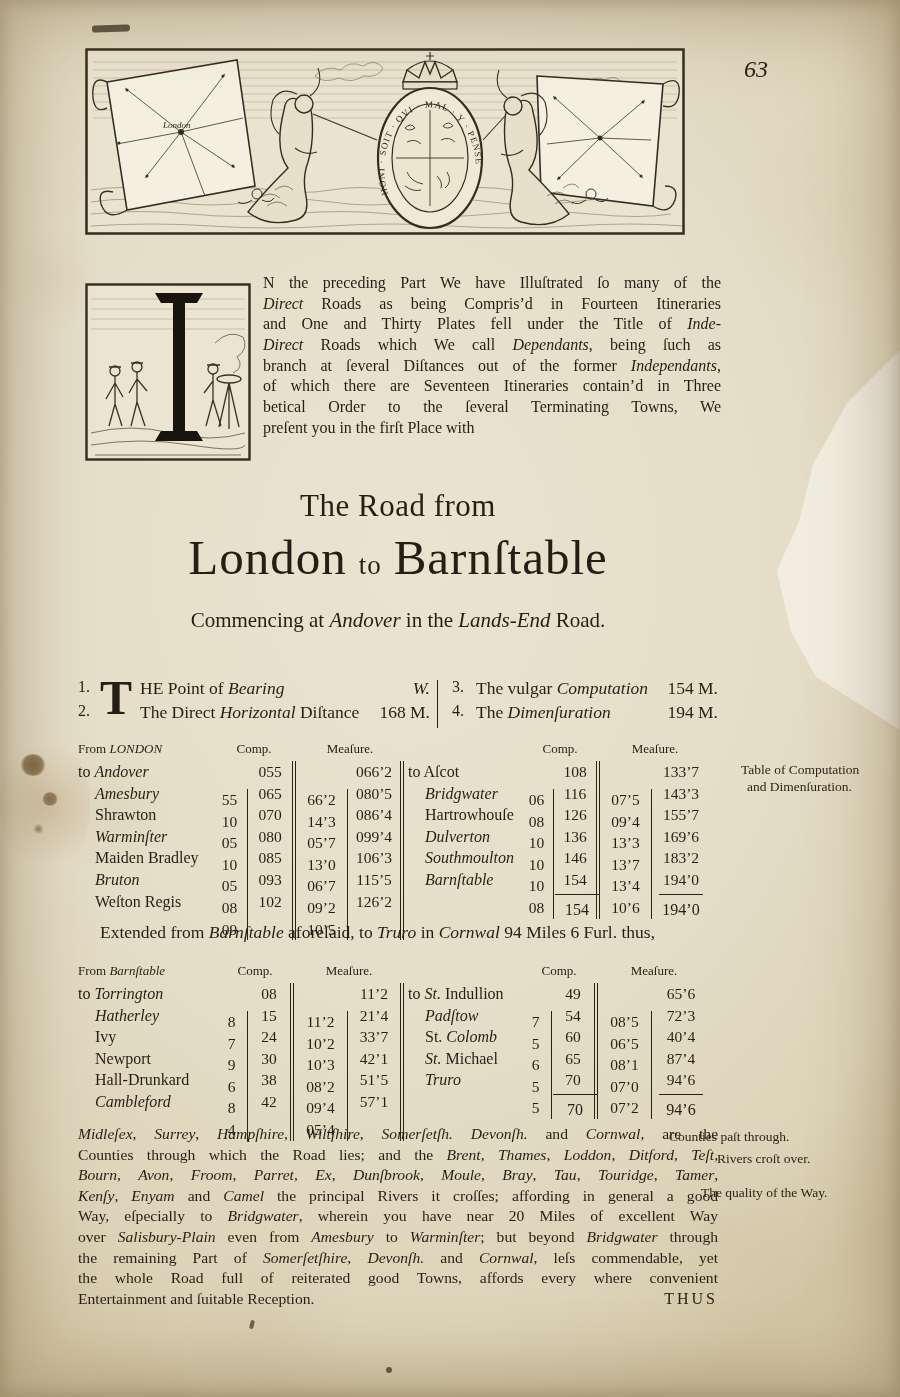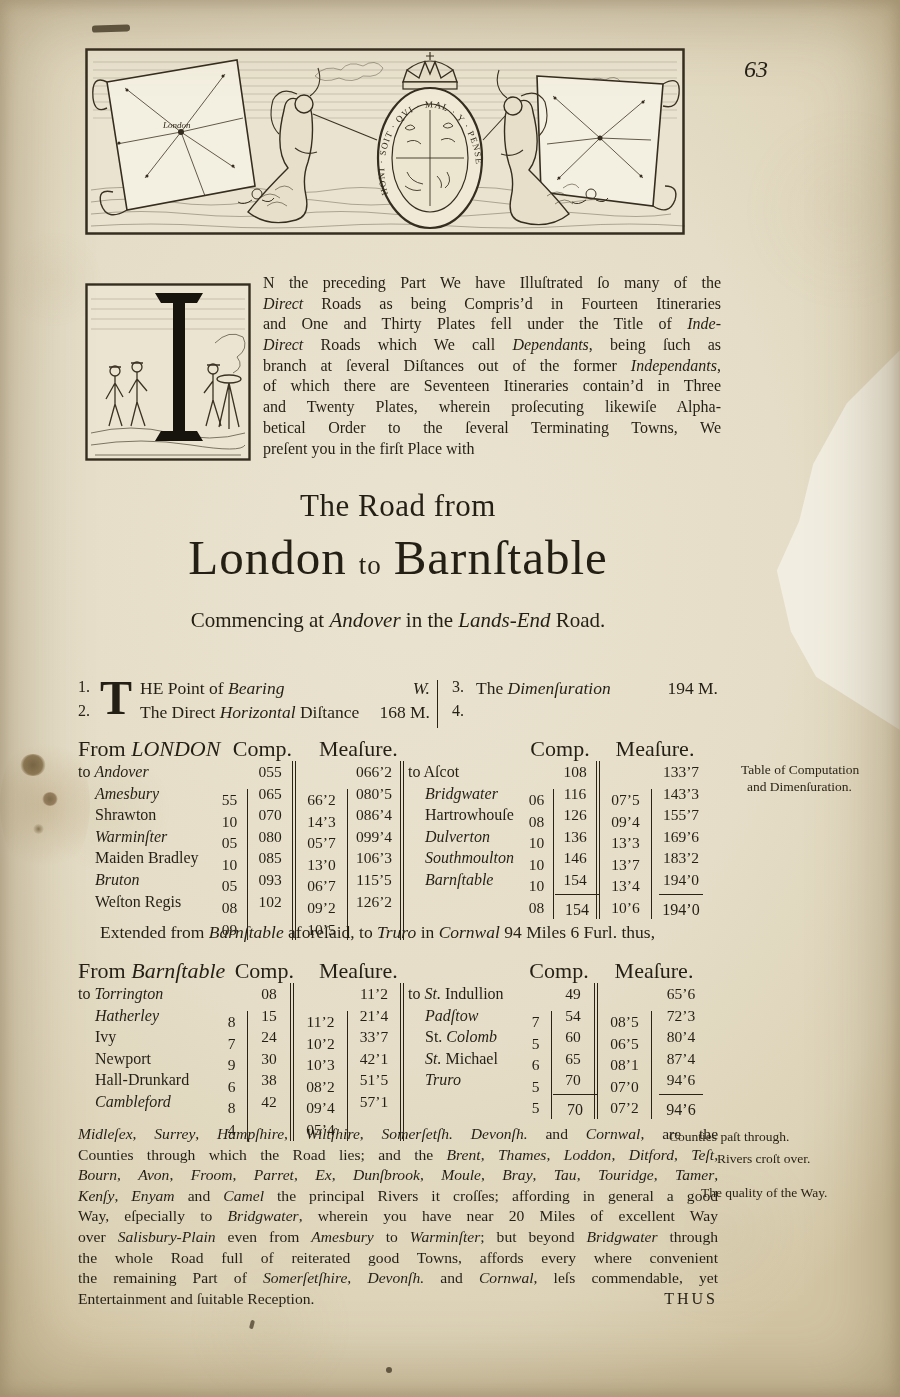--- a/index.html
+++ b/index.html
@@ -65,21 +65,21 @@
   .b-left{position:absolute;left:0;top:0;width:352px;}
   .b-num{position:absolute;left:0;width:20px;font-size:16px;}
   .b-dropT{position:absolute;left:22px;top:-2px;font-size:48px;line-height:48px;font-weight:bold;}
   .b-row{display:flex;justify-content:space-between;height:24px;line-height:24px;margin-left:62px;}
   .b-divider{position:absolute;left:359px;top:4px;height:48px;border-left:1.8px solid #2a2315;}
   .b-right{position:absolute;left:374px;top:0;width:266px;}
   .b-right .b-row{margin-left:24px;}
 
   
   .half{position:absolute;z-index:2;font-size:16px;}
-  .thead{display:grid;height:25px;line-height:25px;font-size:22px;}
+  .thead{display:grid;height:25px;line-height:25px;font-size:13px;}
   .trow{display:grid;height:21.6px;}
   .trow > div{line-height:21.6px;}
   .tname{white-space:nowrap;overflow:visible;}
   .trow:not(.first) .tname{padding-left:17px;}
   .num{text-align:center;font-size:15.5px;}
   .b1{border-right:1.5px solid #2a2315;margin-top:28px;}
   .b2{border-right:4px double #2a2315;}
   .hc{text-align:center;}
   .t1l{left:78px;top:736px;width:326px;}
   .t1l .thead,.t1l .trow{grid-template-columns:1fr 36px 48px 52px 56px;}
@@ -252,21 +252,20 @@
 </svg>
 </div>
 
 <div class="abs intro">
     <div class="jline"><span>N the preceding Part We have Illuſtrated ſo many of the</span></div>
     <div class="jline"><span class="it">Direct</span><span> Roads as being Compris’d in Fourteen Itineraries</span></div>
     <div class="jline"><span>and One and Thirty Plates fell under the Title of </span><span class="it">Inde-</span></div>
     <div class="jline"><span class="it">Direct</span><span> Roads which We call </span><span class="it">Dependants</span><span>, being ſuch as</span></div>
     <div class="jline"><span>branch at ſeveral Diſtances out of the former </span><span class="it">Independants</span><span>,</span></div>
     <div class="jline"><span>of which there are Seventeen Itineraries contain’d in Three</span></div>
-    <div class="jline"><span>and Twenty Plates, wherein proſecuting likewiſe Alpha-</span></div>
     <div class="jline"><span>betical Order to the ſeveral Terminating Towns, We</span></div>
     <div class="jline last"><span>preſent you in the firſt Place with</span></div>
   </div>
 
 <div class="abs titleblock">
   <div class="kicker">The Road from</div>
   <div class="maintitle"><span>London</span><span class="to">to</span><span>Barnſtable</span></div>
   <div class="commencing"><span>Commencing at </span><span class="it">Andover</span><span> in the </span><span class="it">Lands-End</span><span> Road.</span></div>
 </div>
 
@@ -282,20 +281,24 @@
     <div class="b-row">
         <span><span>The Direct </span><span class="it">Horizontal</span><span> Diſtance</span></span>
         <span><span>168 M.</span></span>
       </div>
   </div>
   <div class="b-divider"></div>
   <div class="b-right">
     <span class="b-num" style="top:2px">3.</span>
     <span class="b-num" style="top:26px">4.</span>
     <div class="b-row">
+        <span><span>The vulgar </span><span class="it">Computation</span></span>
+        <span><span>154 M.</span></span>
+      </div>
+    <div class="b-row">
         <span><span>The </span><span class="it">Dimenſuration</span></span>
         <span><span>194 M.</span></span>
       </div>
   </div>
 </div>
 
 <div class="half t1l">
   <div class="thead">
     <div class="tname"><span>From </span><span class="it">LONDON</span></div>
     <div class="hc" style="grid-column:2/4">Comp.</div>
@@ -489,21 +492,21 @@
         <div class="num b1">5</div>
         <div class="num b2">54</div>
         <div class="num b1">06’5</div>
         <div class="num">72’3</div>
       </div>
       <div class="trow">
         <div class="tname"><span>St. </span><span class="it">Colomb</span></div>
         <div class="num b1">6</div>
         <div class="num b2">60</div>
         <div class="num b1">08’1</div>
-        <div class="num">80’4</div>
+        <div class="num">40’4</div>
       </div>
       <div class="trow">
         <div class="tname"><span class="it">St.</span><span> Michael</span></div>
         <div class="num b1">5</div>
         <div class="num b2">65</div>
         <div class="num b1">07’0</div>
         <div class="num">87’4</div>
       </div>
       <div class="trow">
         <div class="tname"><span class="it">Truro</span></div>
@@ -523,22 +526,22 @@
 </div>
 
 <div class="abs footer">
   <div>
       <div class="jline"><span class="it">Midleſex</span><span>, </span><span class="it">Surrey</span><span>, </span><span class="it">Hampſhire</span><span>, </span><span class="it">Wiltſhire</span><span>, </span><span class="it">Somerſetſh. Devonſh.</span><span> and </span><span class="it">Cornwal</span><span>, are the</span></div>
       <div class="jline"><span>Counties through which the Road lies; and the </span><span class="it">Brent</span><span>, </span><span class="it">Thames</span><span>, </span><span class="it">Loddon</span><span>, </span><span class="it">Ditford</span><span>, </span><span class="it">Teſt</span><span>,</span></div>
       <div class="jline"><span class="it">Bourn</span><span>, </span><span class="it">Avon</span><span>, </span><span class="it">Froom</span><span>, </span><span class="it">Parret</span><span>, </span><span class="it">Ex</span><span>, </span><span class="it">Dunſbrook</span><span>, </span><span class="it">Moule</span><span>, </span><span class="it">Bray</span><span>, </span><span class="it">Tau</span><span>, </span><span class="it">Touridge</span><span>, </span><span class="it">Tamer</span><span>,</span></div>
       <div class="jline"><span class="it">Kenſy</span><span>, </span><span class="it">Enyam</span><span> and </span><span class="it">Camel</span><span> the principal Rivers it croſſes; affording in general a good</span></div>
       <div class="jline"><span>Way, eſpecially to </span><span class="it">Bridgwater</span><span>, wherein you have near 20 Miles of excellent Way</span></div>
       <div class="jline"><span>over </span><span class="it">Salisbury-Plain</span><span> even from </span><span class="it">Amesbury</span><span> to </span><span class="it">Warminſter</span><span>; but beyond </span><span class="it">Bridgwater</span><span> through</span></div>
+      <div class="jline"><span>the remaining Part of </span><span class="it">Somerſetſhire</span><span>, </span><span class="it">Devonſh.</span><span> and </span><span class="it">Cornwal</span><span>, leſs commendable, yet</span></div>
       <div class="jline"><span>the whole Road full of reiterated good Towns, affords every where convenient</span></div>
-      <div class="jline"><span>the remaining Part of </span><span class="it">Somerſetſhire</span><span>, </span><span class="it">Devonſh.</span><span> and </span><span class="it">Cornwal</span><span>, leſs commendable, yet</span></div>
     </div>
   <div class="lastline">
     <span><span>Entertainment and ſuitable Reception.</span></span>
     <span class="catchword">THUS</span>
   </div>
 </div>
 
 <div class="abs mnote mn-counties">Counties paſt through.</div>
 <div class="abs mnote mn-rivers">Rivers croſt over.</div>
 <div class="abs mnote mn-quality">The quality of the Way.</div>

